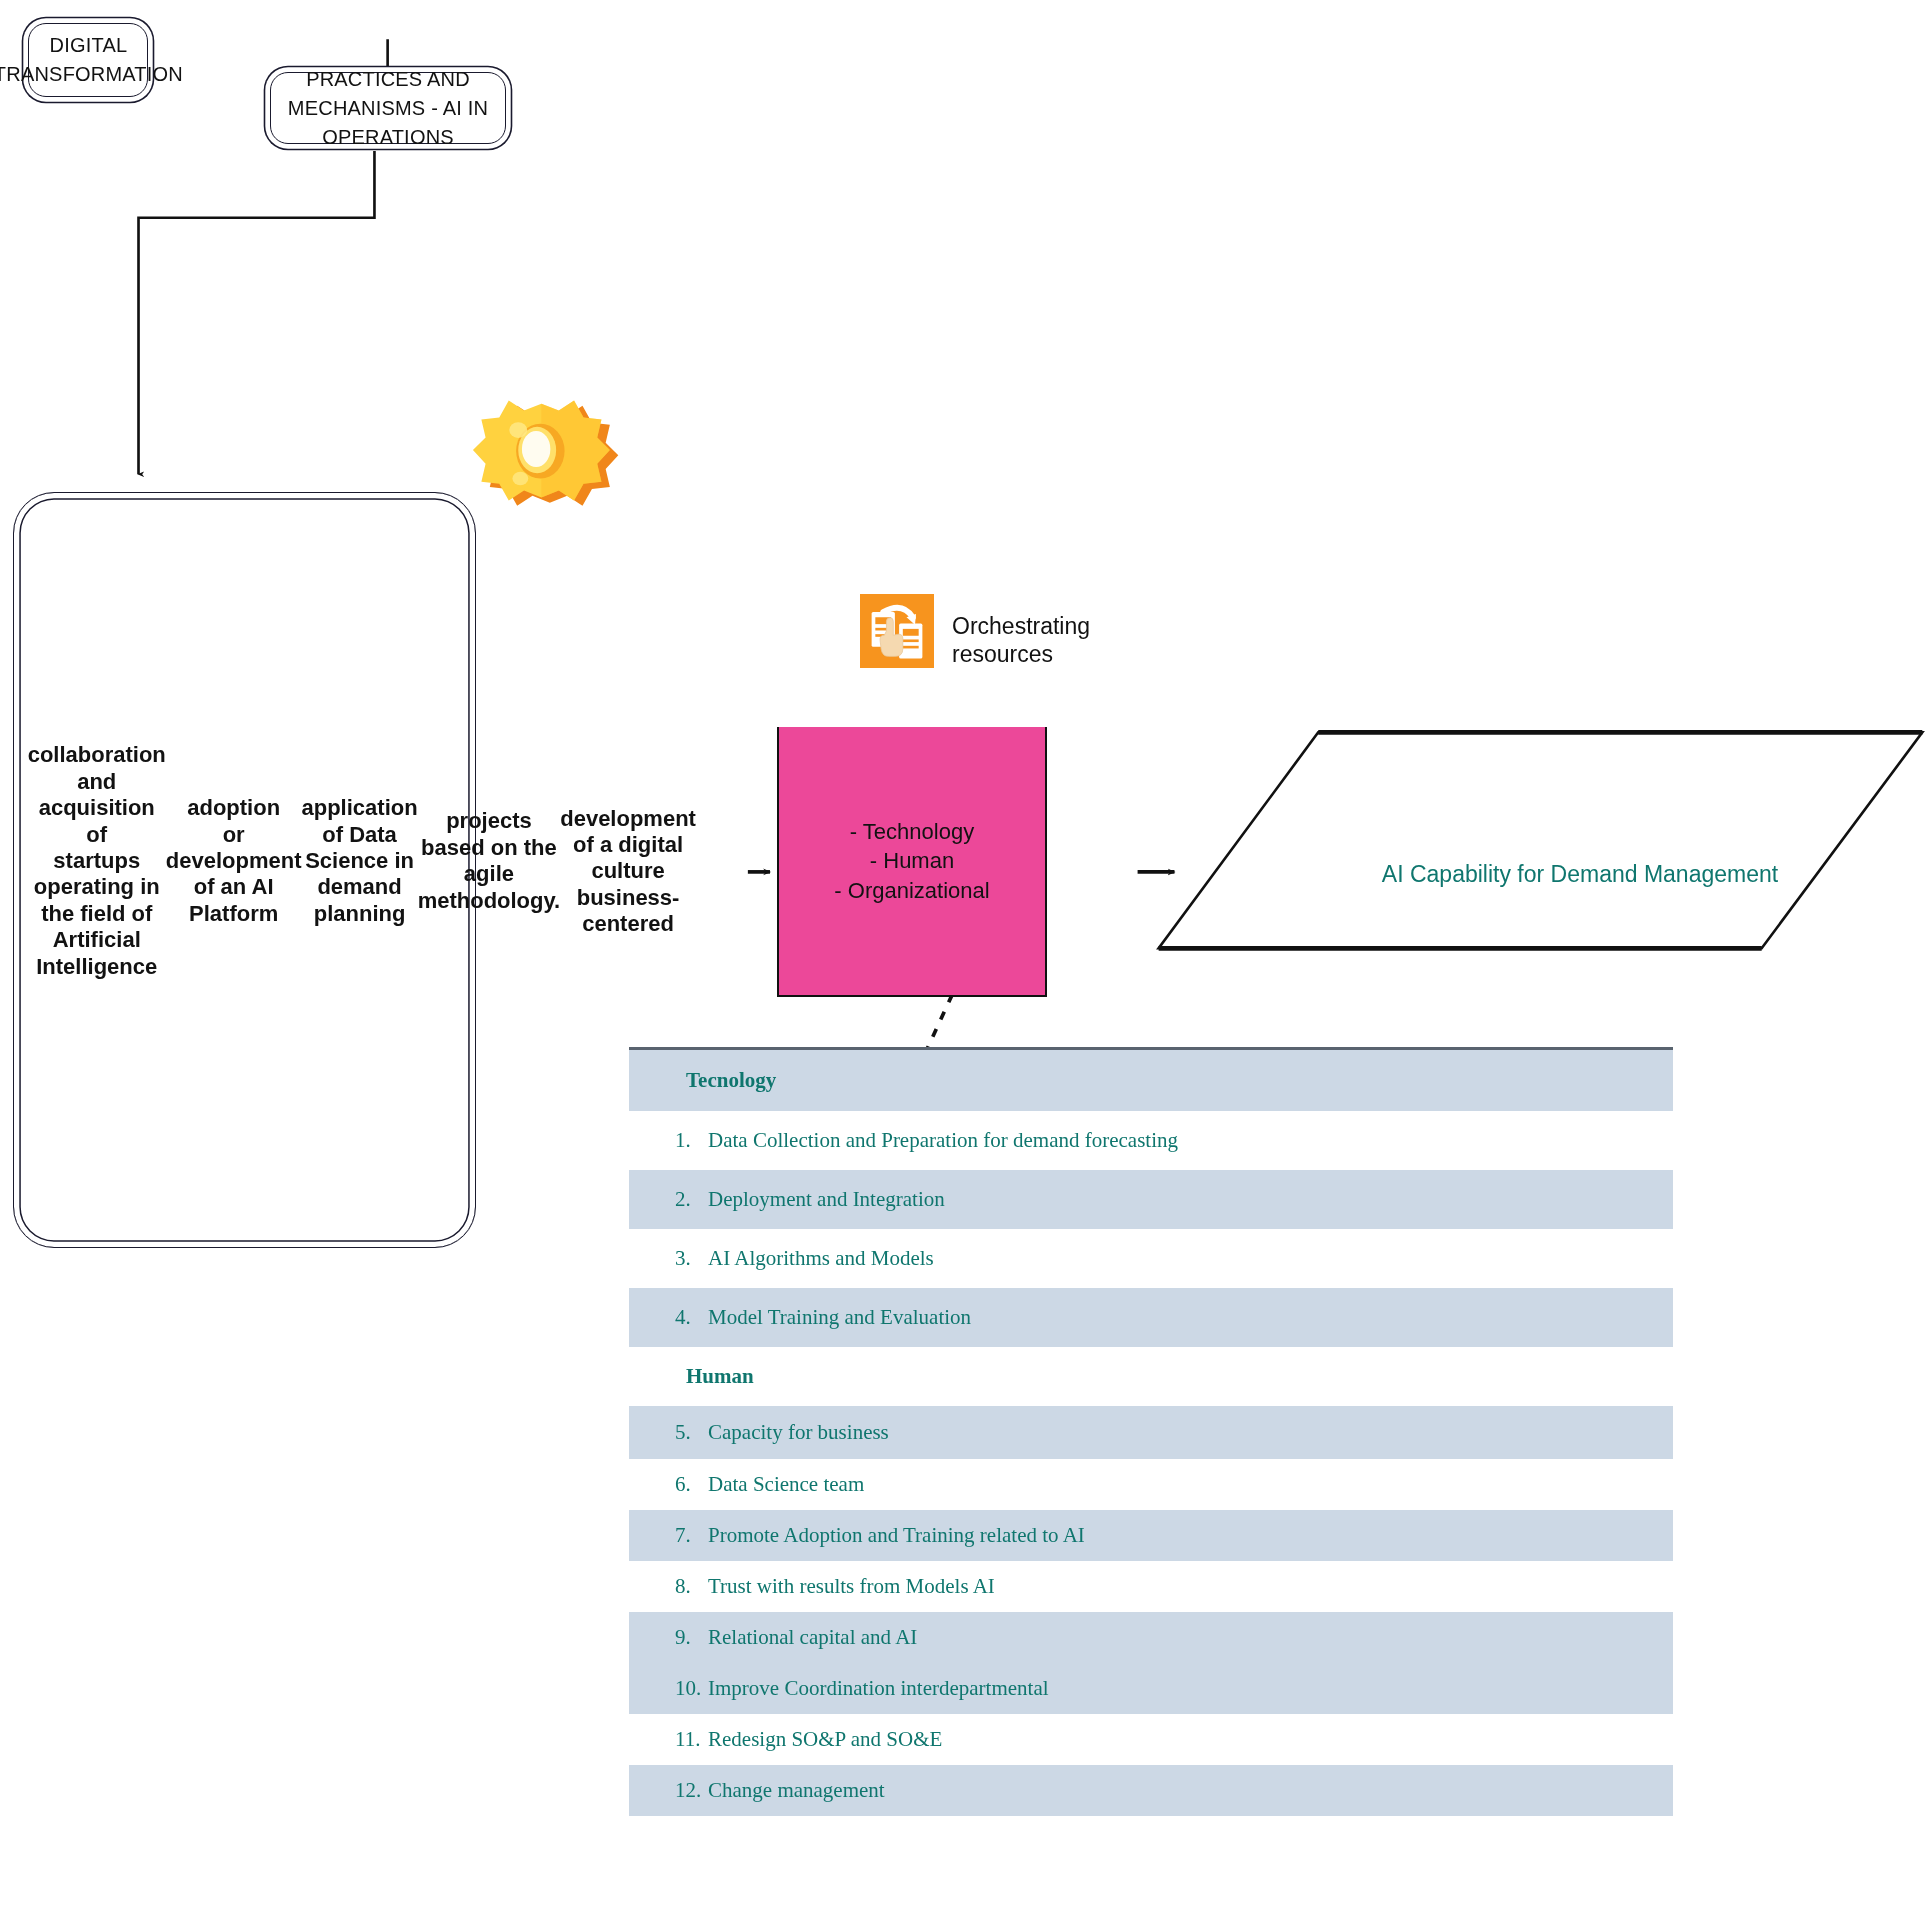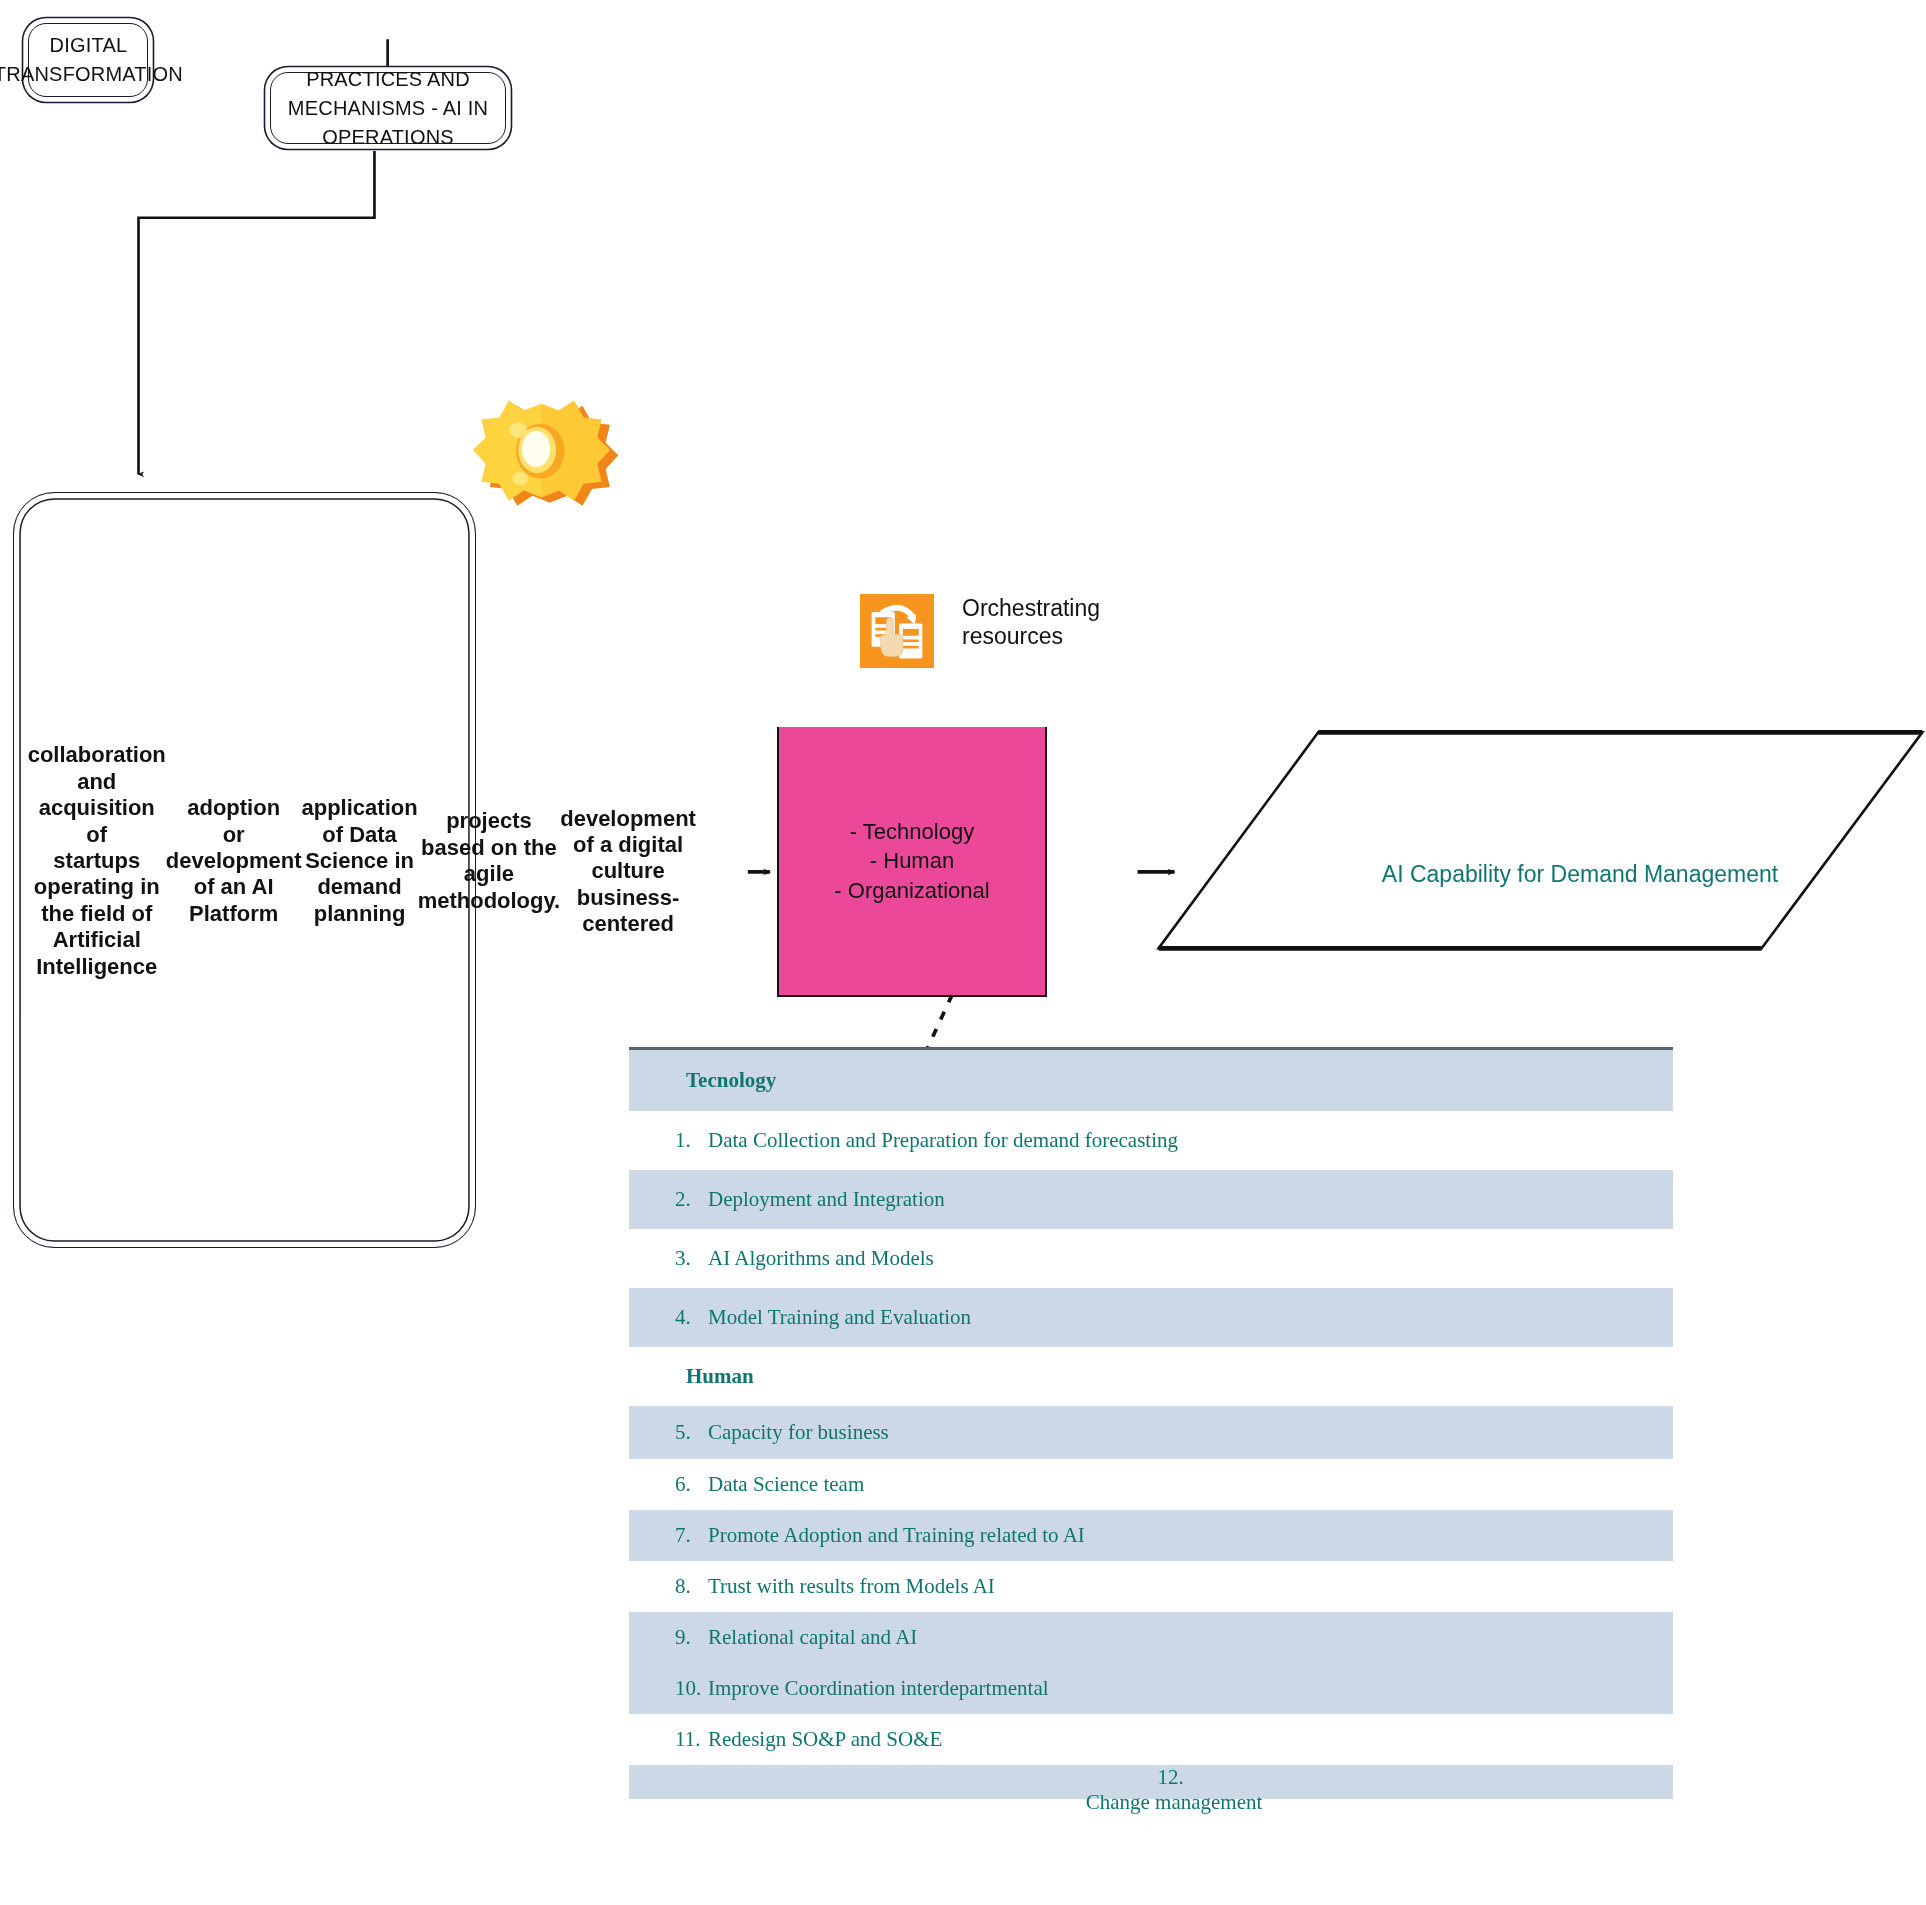--- a/index.html
+++ b/index.html
@@ -92,22 +92,22 @@
     text-align:center;
     color:#121212;
     white-space:pre-line;
   }
 
   
   #orch-wrap{
     position:absolute;
     left:860px; top:594px;
     display:flex;
-    align-items:flex-start;
-    gap:28px;
+    align-items:flex-end;
+    gap:18px;
   }
   #orch-icon{
     width:74px; height:74px;
     background:#F7941E;
     position:relative;
     flex:0 0 auto;
   }
   #orch-label{
     font-size:23px;
     line-height:1.22;
@@ -337,20 +337,20 @@
         <span>Relational capital and AI</span>
       </div>
       <div class="lrow band" style="height: 51px;">
         <span class="num">10.</span>
         <span>Improve Coordination interdepartmental</span>
       </div>
       <div class="lrow plain" style="height: 51px;">
         <span class="num">11.</span>
         <span>Redesign SO&amp;P and SO&amp;E</span>
       </div>
-      <div class="lrow band" style="height: 34px; flex-direction: column;">
+      <div class="lrow band" style="height: 51px;">
         <span class="num">12.</span>
         <span>Change management</span>
       </div>
     </div>
 
 </div>
 
 
 </body></html>

